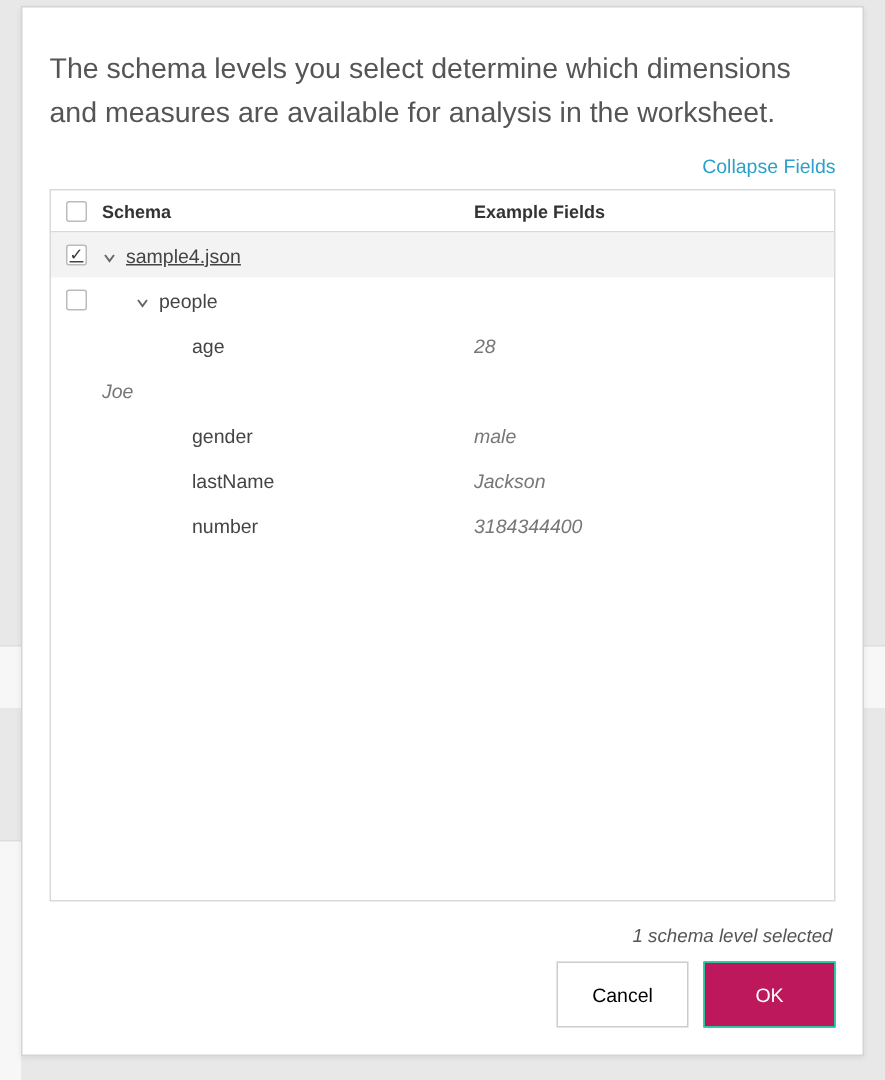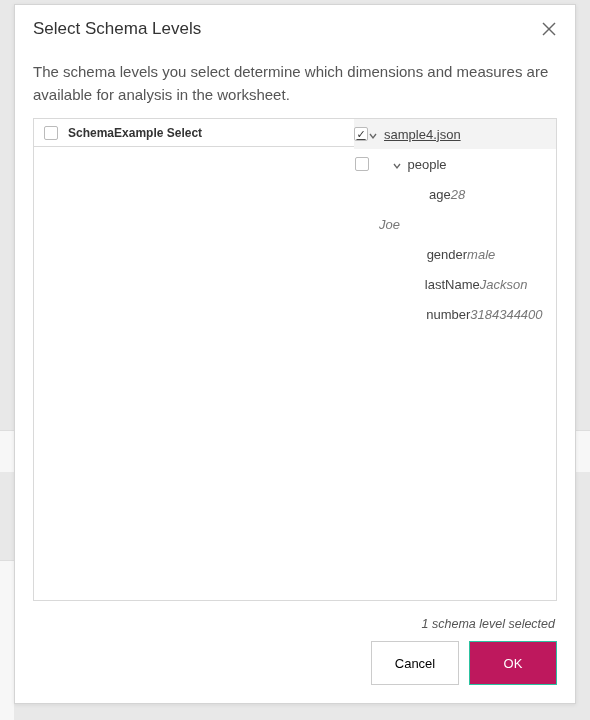--- a/index.html
+++ b/index.html
@@ -38,40 +38,40 @@
     cursor: pointer;
     color: #666;
   }
   .dialog-body {
     padding: 0 18px;
     flex: 1;
     display: flex;
     flex-direction: column;
   }
   .description {
-    font-size: 15px;
+    font-size: 19px;
     color: #555;
     line-height: 1.5;
-    margin-top: 10px;
+    margin-top: 28px;
     margin-bottom: 12px;
   }
   .collapse-row {
     text-align: right;
     margin-bottom: 6px;
   }
   .collapse-link {
     font-size: 13px;
     color: #2aa1c9;
     cursor: pointer;
   }
   .table-wrap {
     border: 1px solid #d9d9d9;
     flex: 1;
     display: flex;
-    flex-direction: row;
+    flex-direction: column;
     min-height: 0;
   }
   .table-header {
     display: flex;
     align-items: center;
     border-bottom: 1px solid #d9d9d9;
     height: 28px;
     font-size: 12px;
     font-weight: 600;
     color: #333;
@@ -154,41 +154,35 @@
   }
 </style>
 </head>
 <body>
 
 <div class="bg-strip1"></div>
 <div class="bg-strip2"></div>
 <div class="bg-strip-r"></div>
 
 <div class="dialog">
-  <div class="dialog-header">
-    <div class="dialog-title">Select Schema Levels</div>
-    <div class="close-icon">
-      <svg viewBox="0 0 16 16" stroke="currentColor" stroke-width="1.4" fill="none">
-        <line x1="2" y1="2" x2="14" y2="14"></line>
-          <line x1="14" y1="2" x2="2" y2="14"></line>
-      </svg>
-    </div>
-  </div>
 
   <div class="dialog-body">
     <div class="description">The schema levels you select determine which dimensions and measures are available for analysis in the worksheet.</div>
 
+    <div class="collapse-row">
+      <span class="collapse-link">Collapse Fields</span>
+    </div>
 
     <div class="table-wrap">
       <div class="table-header">
         <div class="col-check">
           <span class="checkbox"></span>
         </div>
         <div class="col-schema">Schema</div>
-        <div class="col-example">Example Select</div>
+        <div class="col-example">Example Fields</div>
       </div>
       <div class="tree-rows" id="tree-rows">
           <div class="row selected">
             <div class="col-check">
               <span class="checkbox checked"></span>
             </div>
             <div class="schema-cell col-schema indent-0">
               <span class="chev"><svg viewBox="0 0 10 10" fill="none" stroke="currentColor" stroke-width="1.3">
                   <polyline points="2,3 5,7 8,3"></polyline>
                 </svg></span>

